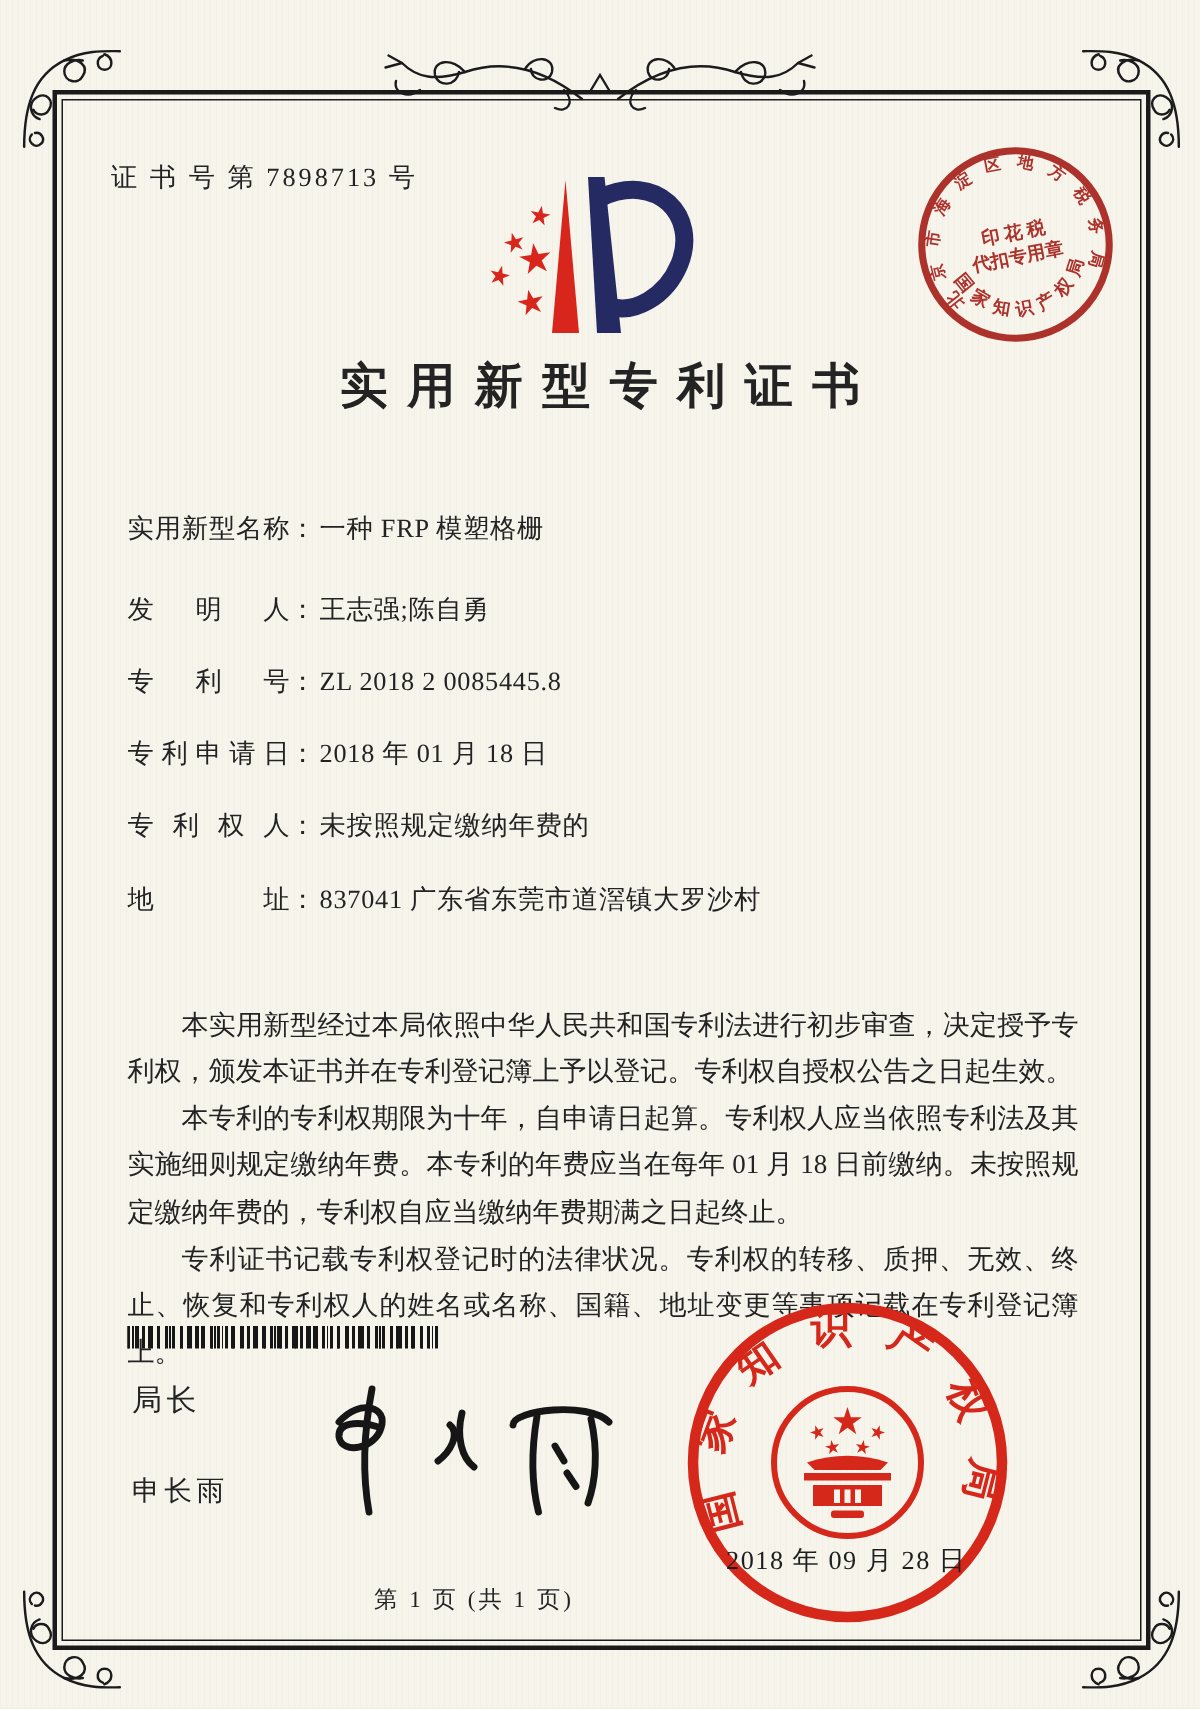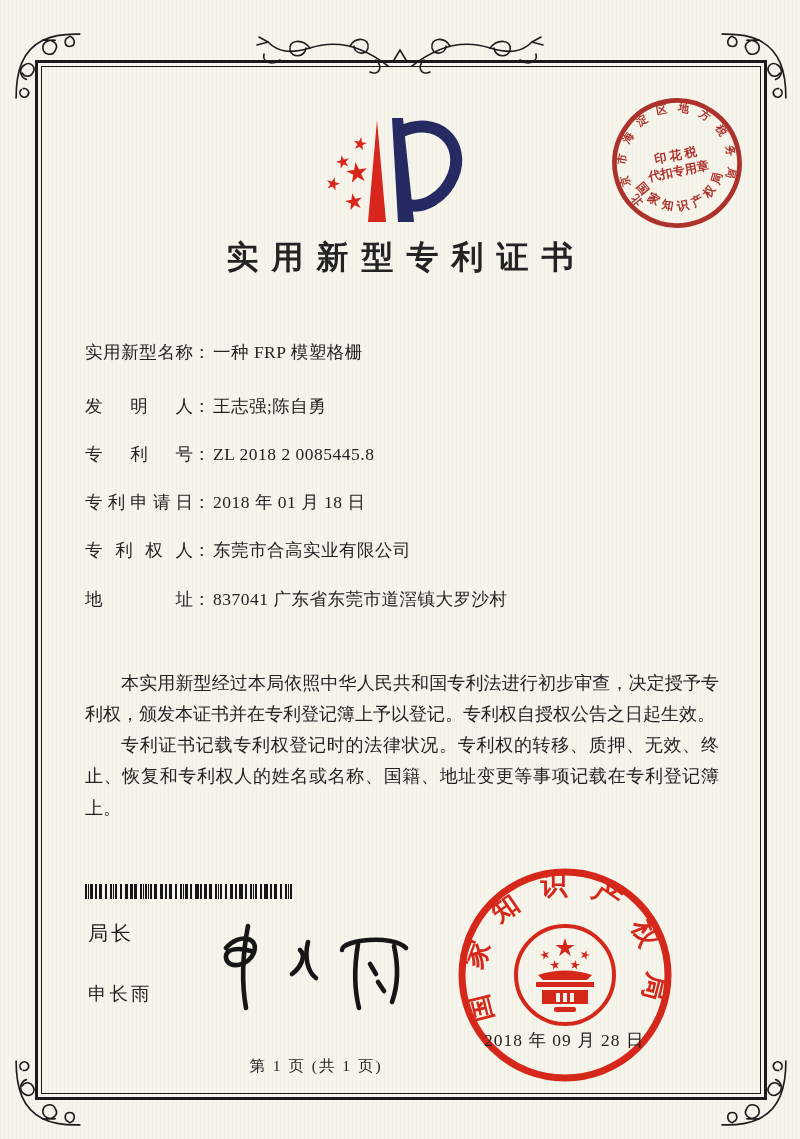--- a/index.html
+++ b/index.html
@@ -103,20 +103,21 @@
     </svg>
   <svg class="orn br" style="right:10px;bottom:10px" width="72" height="72" viewBox="0 0 70 70">
       <use href="#flourish"></use>
     </svg>
   <svg class="orn topcenter" width="300" height="56" viewBox="0 0 300 56">
     <use href="#dragonScroll"></use>
     <use href="#dragonScroll" transform="translate(300,0) scale(-1,1)"></use>
     <path d="M144,36 l6,-10 l6,10"></path>
   </svg>
 
+  <div class="cert-no">证 书 号 第 7898713 号</div>
 
   <svg class="tax-stamp" viewBox="-75 -75 150 150">
     <circle class="ring" r="66" stroke-width="5" fill="none"></circle>
     <path id="taxTopArc" d="M -46 28 A 54 54 0 1 1 46 28" fill="none"></path>
     <path id="taxBotArc" d="M -44 22 A 49 49 0 0 0 44 22" fill="none"></path>
     <text font-size="11.5" letter-spacing="10.5">
       <textPath href="#taxTopArc" startOffset="50%" text-anchor="middle">北京市海淀区地方税务局</textPath>
     </text>
     <text x="0" y="-4" font-size="13" text-anchor="middle">印 花 税</text>
     <text x="0" y="13" font-size="13" text-anchor="middle">代扣专用章</text>
@@ -144,28 +145,29 @@
   <div class="field-row" style="top:394px">
     <span class="f-label">发 明 人</span><span class="f-colon">：</span><span class="f-value">王志强;陈自勇</span>
   </div>
   <div class="field-row" style="top:442px">
     <span class="f-label">专 利 号</span><span class="f-colon">：</span><span class="f-value">ZL 2018 2 0085445.8</span>
   </div>
   <div class="field-row" style="top:490px">
     <span class="f-label">专利申请日</span><span class="f-colon">：</span><span class="f-value">2018 年 01 月 18 日</span>
   </div>
   <div class="field-row" style="top:538px">
-    <span class="f-label">专 利 权 人</span><span class="f-colon">：</span><span class="f-value">东莞市合高实业有限公司</span>
+    <span class="f-label">专 利 权 人</span><span class="f-colon">：</span><span class="f-value">未按照规定缴纳年费的</span>
   </div>
   <div class="field-row" style="top:587px">
     <span class="f-label">地 址</span><span class="f-colon">：</span><span class="f-value">837041 广东省东莞市道滘镇大罗沙村</span>
   </div>
 
   <div class="body-text">
     <p>本实用新型经过本局依照中华人民共和国专利法进行初步审查，决定授予专利权，颁发本证书并在专利登记簿上予以登记。专利权自授权公告之日起生效。</p>
+    <p>本专利的专利权期限为十年，自申请日起算。专利权人应当依照专利法及其实施细则规定缴纳年费。本专利的年费应当在每年 01 月 18 日前缴纳。未按照规定缴纳年费的，专利权自应当缴纳年费期满之日起终止。</p>
     <p>专利证书记载专利权登记时的法律状况。专利权的转移、质押、无效、终止、恢复和专利权人的姓名或名称、国籍、地址变更等事项记载在专利登记簿上。</p>
   </div>
 
   <div class="barcode"></div>
 
   <div class="comm-title">局长</div>
   <div class="comm-name">申长雨</div>
   <svg class="signature" width="232" height="98" viewBox="0 0 232 98">
     <path d="M52,10 C47,36 45,64 50,92"></path>
     <path d="M30,32 C44,16 63,22 58,36 C54,50 32,54 30,42 C29,33 41,31 55,35"></path>

